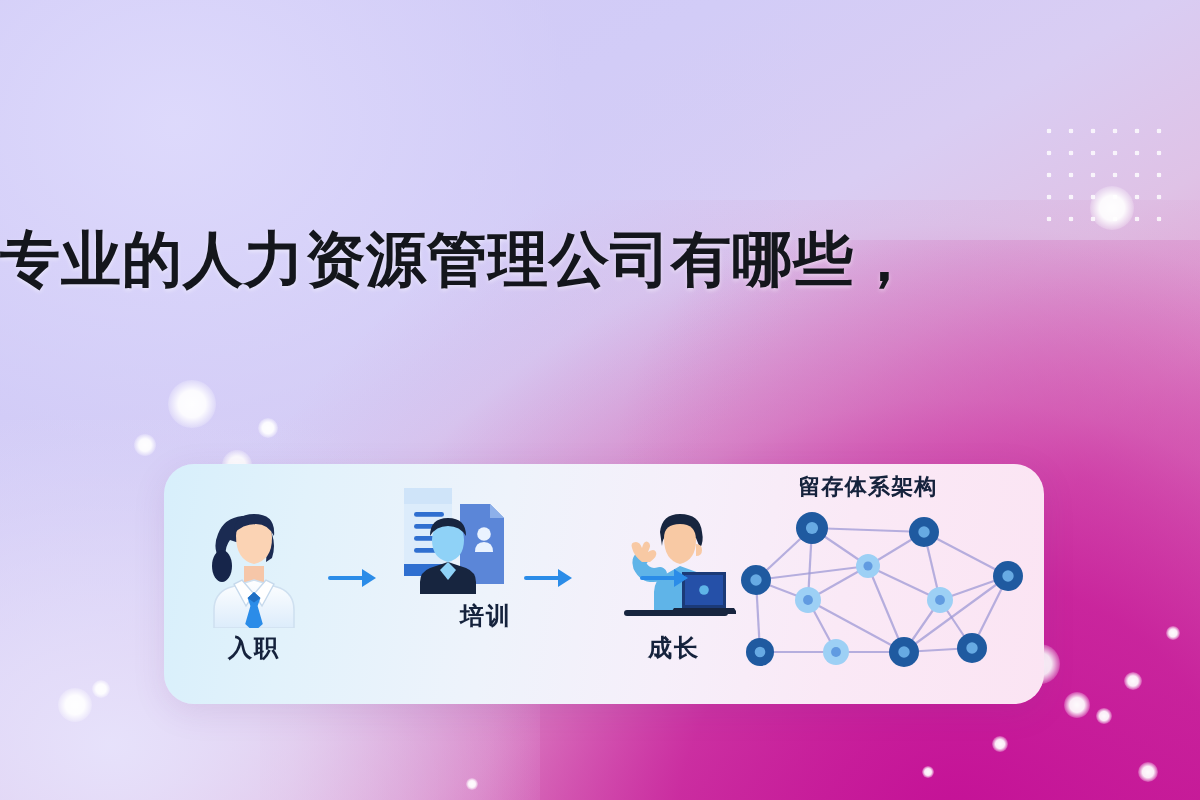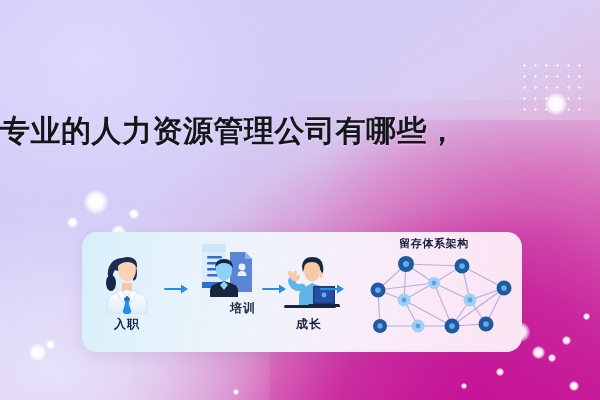--- a/index.html
+++ b/index.html
@@ -193,21 +193,21 @@
         <div class="step-label">培训</div>
       </div>
 
       <div class="arrow" style="left:180px;">
         <svg width="26" height="14" viewBox="0 0 26 14">
           <path d="M1 7 h18" stroke="#2b8ce8" stroke-width="2" stroke-linecap="round" fill="none"></path>
           <path d="M17 2.5 L24 7 L17 11.5 Z" fill="#2b8ce8"></path>
         </svg>
       </div>
 
-      <div class="step" style="left:196px;top:18px;">
+      <div class="step" style="left:224px;top:18px;">
         <div class="step-art">
           <svg width="62" height="64" viewBox="0 0 62 64">
 
             <path d="M24 16 q1 -9 10 -9 q10 0 11 9 q1 5 -1 8 l-2 -5 q-8 1 -14 -2 q-3 2 -3 6 z" fill="#17253f"></path>
 
             <path d="M26 19 q0 -7 8 -7 q8 0 8 8 q0 10 -8 12 q-8 -2 -8 -13 z" fill="#f8c9a4"></path>
             <path d="M42 22 q3 0 3 3 q0 3 -3 3 z" fill="#f8c9a4"></path>
 
             <path d="M34 33 l11 4 q6 3 6 9 v12 h-30 v-12 q0 -6 6 -9 z" fill="#5fb4e8"></path>
 

